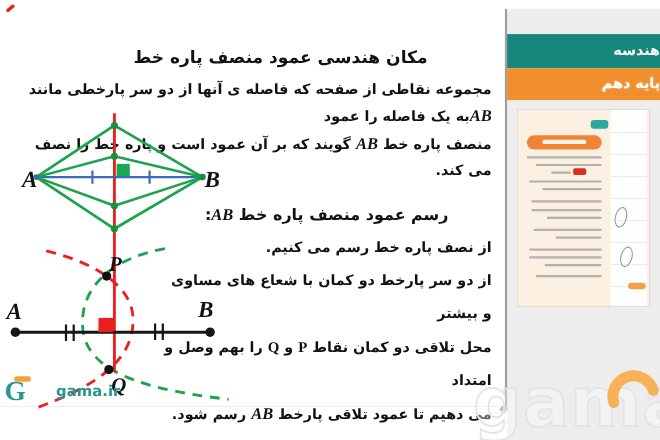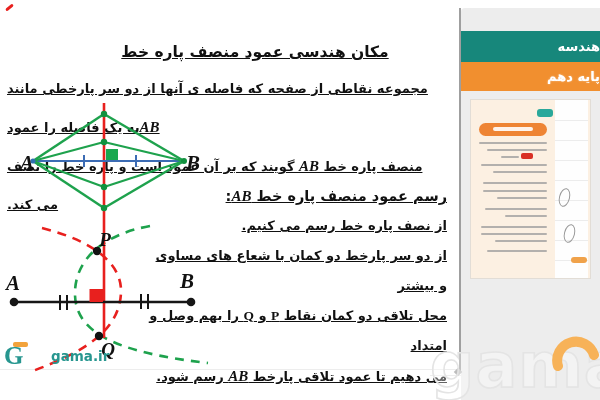--- a/index.html
+++ b/index.html
@@ -1,25 +1,25 @@
 <!DOCTYPE html>
 <html lang="fa"><head>
 <meta charset="utf-8">
 <style>
   html,body{margin:0;padding:0;}
   #stage{position:relative;width:600px;height:400px;background:#ffffff;overflow:hidden;
          font-family:"DejaVu Sans",sans-serif;}
   .abs{position:absolute;}
 
   
-  .fa{direction:rtl;font-weight:bold;color:#111;text-decoration:underline;}
+  .fa{direction:rtl;font-weight:bold;color:#111;}
   #title{left:30px;top:40px;width:450px;text-align:center;font-size:15.5px;line-height:24px;}
-  #para{right:153px;top:70px;width:440px;text-align:left;font-size:13px;line-height:38px;}
+  #para{right:153px;top:70px;width:440px;text-align:right;font-size:13px;line-height:24px;}
   #sect{right:153px;top:181px;width:300px;text-align:right;font-size:13px;line-height:30px;}
-  #sect .hd{font-size:14.5px;}
+  #sect .hd{font-size:14.5px;text-align:center;}
   .latin-ab{font-family:"Liberation Serif",serif;font-style:italic;font-weight:bold;font-size:15px;}
   .latin-pq{font-family:"Liberation Serif",serif;font-weight:bold;font-size:13.5px;}
 
   
   #corner-mark{left:5px;top:6px;width:9px;height:3px;background:#e8201e;border-radius:2px;transform:rotate(-40deg);}
 
   
   .hline{height:1px;background:rgba(0,0,0,0.07);}
   #watermark{left:430px;top:336px;font-size:62px;font-weight:bold;letter-spacing:1px;
              color:rgba(255,255,255,0.35);-webkit-text-stroke:1.6px #e4e4e4;z-index:4;line-height:60px;}

